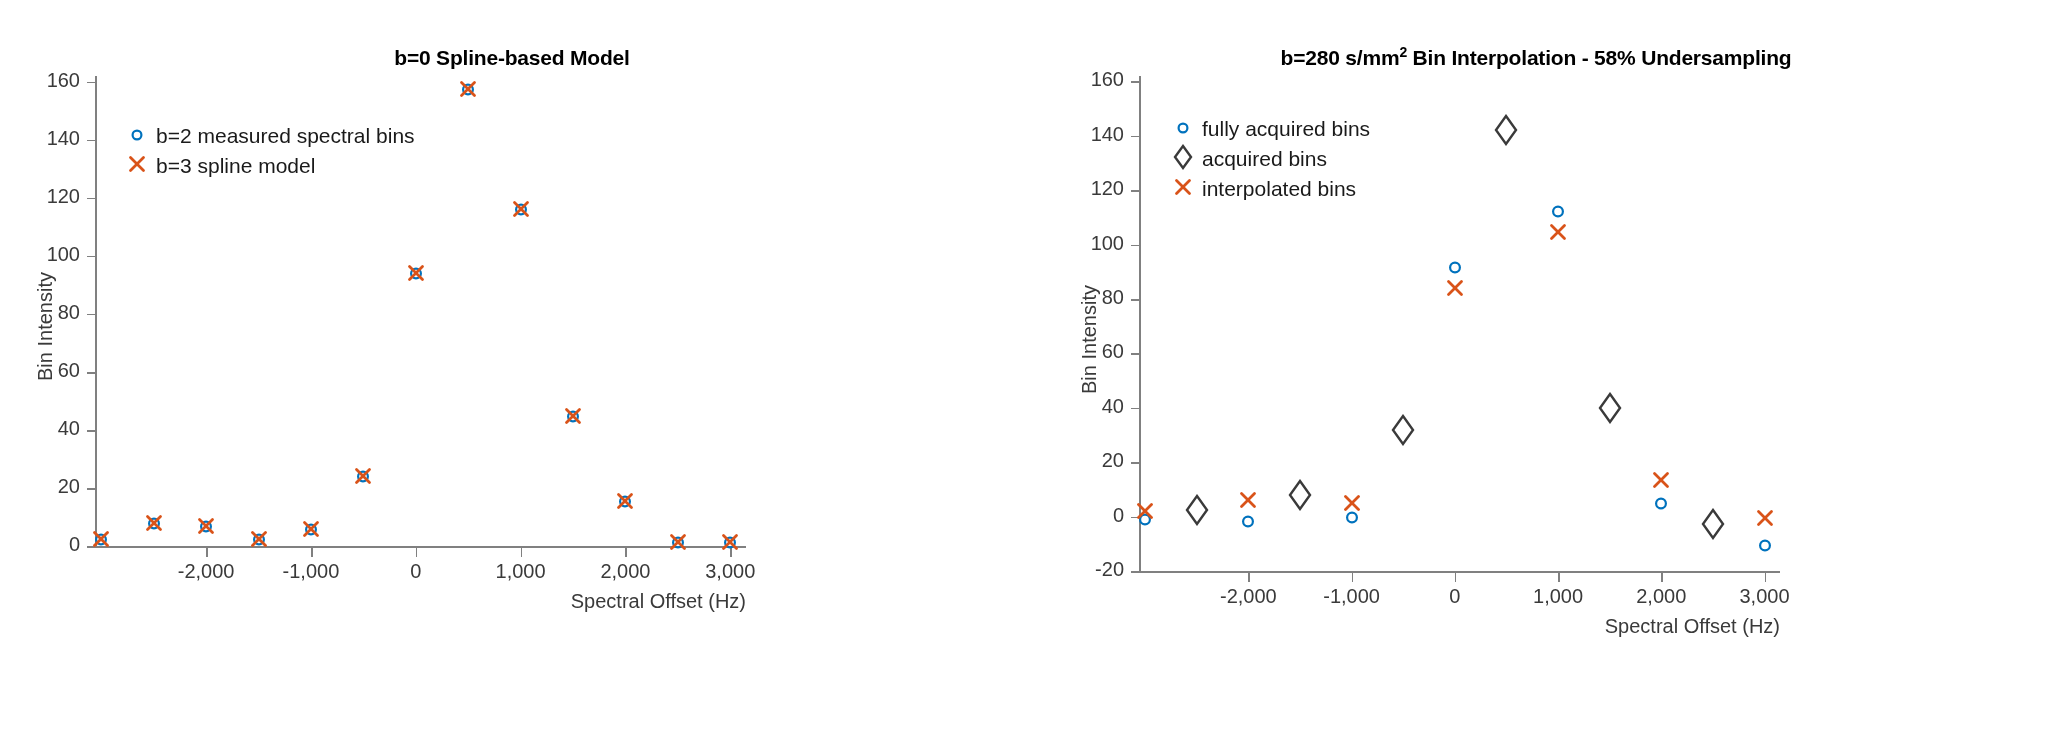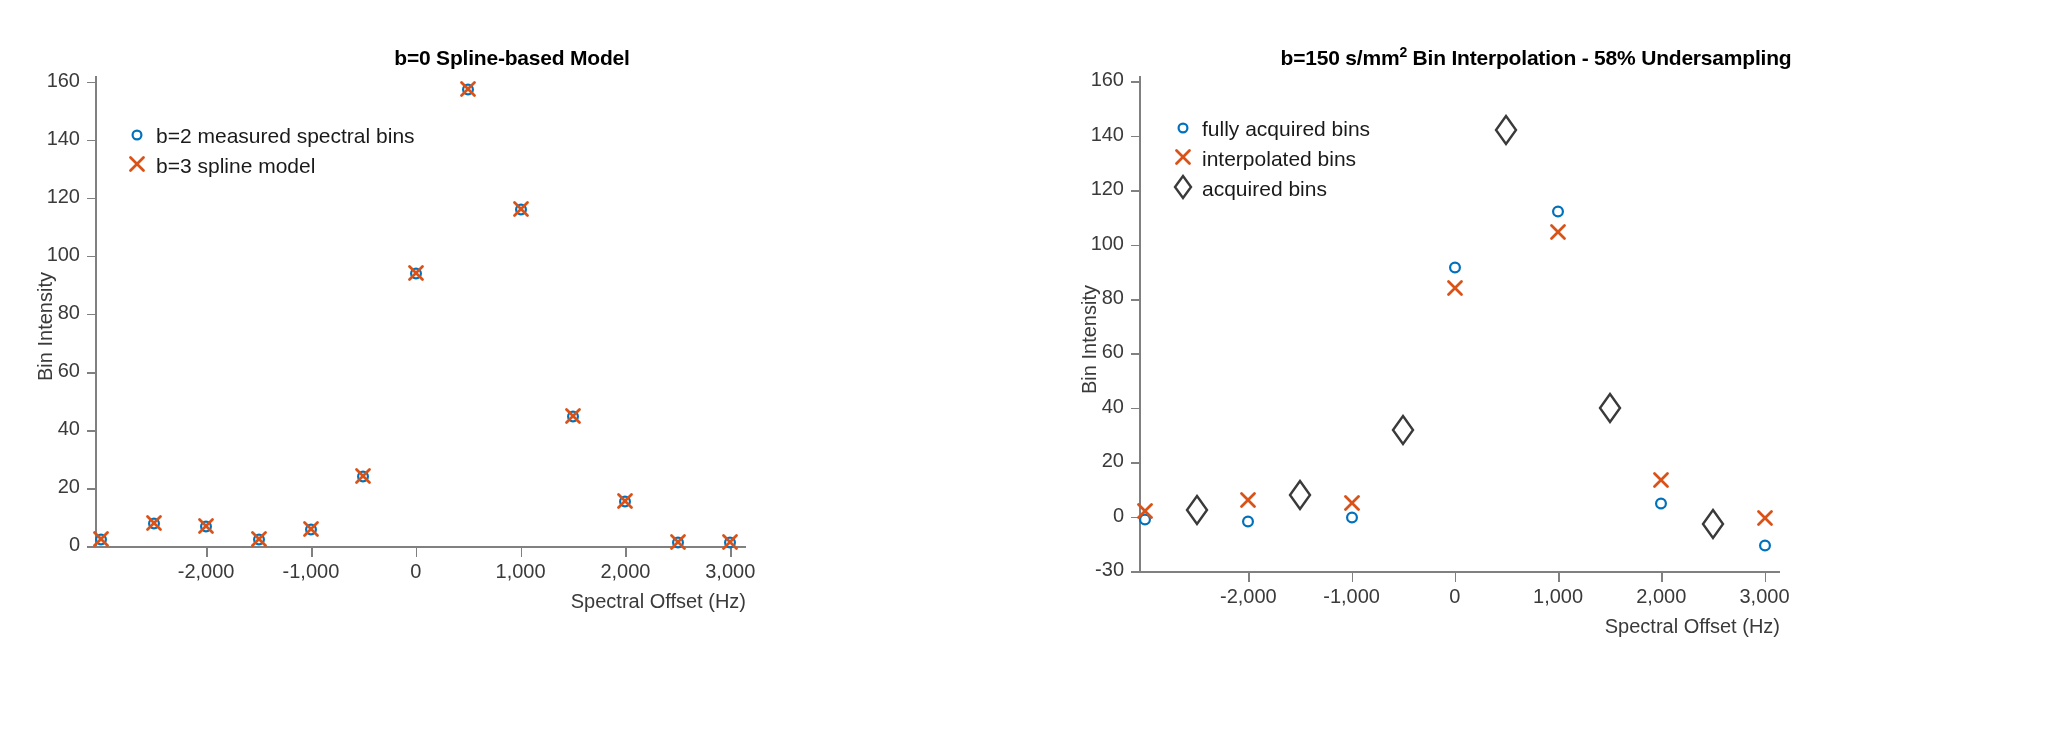--- a/index.html
+++ b/index.html
@@ -253,27 +253,27 @@
           <line x1="15" y1="2" x2="2" y2="15" stroke="#d95319" stroke-width="2.8" stroke-linecap="round"></line>
         </svg></div>
       <div class="marker" style="left: 730.274px; top: 508.259px; transform: translate(-50%, -50%); z-index: 3;"><svg width="17" height="17" viewBox="0 0 17 17">
           <line x1="2" y1="2" x2="15" y2="15" stroke="#d95319" stroke-width="2.8" stroke-linecap="round"></line>
           <line x1="15" y1="2" x2="2" y2="15" stroke="#d95319" stroke-width="2.8" stroke-linecap="round"></line>
         </svg></div>
     </div>
 
   <div class="panel" id="panel-right">
     <div class="panel-title">
-      <span>b=150 s/mm</span><sup>2</sup><span> Bin Interpolation - 58% Undersampling</span>
+      <span>b=280 s/mm</span><sup>2</sup><span> Bin Interpolation - 58% Undersampling</span>
     </div>
     <div class="plotbox" id="right-plotbox"></div>
   <div class="axis-line" style="left: 115px; top: 40px; width: 1.6px; height: 495px;"></div>
       <div class="axis-line" style="left: 116px; top: 535px; width: 640px; height: 1.6px;"></div>
       <div class="tick" style="left: 107px; top: 535px; width: 9px; height: 1.6px;"></div>
-      <div class="ticklabel" style="right: auto; left: 0px; top: 522px; width: 100px; text-align: right;">-30</div>
+      <div class="ticklabel" style="right: auto; left: 0px; top: 522px; width: 100px; text-align: right;">-20</div>
       <div class="tick" style="left: 107px; top: 480.604px; width: 9px; height: 1.6px;"></div>
       <div class="ticklabel" style="right: auto; left: 0px; top: 467.604px; width: 100px; text-align: right;">0</div>
       <div class="tick" style="left: 107px; top: 426.209px; width: 9px; height: 1.6px;"></div>
       <div class="ticklabel" style="right: auto; left: 0px; top: 413.209px; width: 100px; text-align: right;">20</div>
       <div class="tick" style="left: 107px; top: 371.813px; width: 9px; height: 1.6px;"></div>
       <div class="ticklabel" style="right: auto; left: 0px; top: 358.813px; width: 100px; text-align: right;">40</div>
       <div class="tick" style="left: 107px; top: 317.418px; width: 9px; height: 1.6px;"></div>
       <div class="ticklabel" style="right: auto; left: 0px; top: 304.418px; width: 100px; text-align: right;">60</div>
       <div class="tick" style="left: 107px; top: 263.022px; width: 9px; height: 1.6px;"></div>
       <div class="ticklabel" style="right: auto; left: 0px; top: 250.022px; width: 100px; text-align: right;">80</div>
@@ -303,35 +303,35 @@
         <div class="legend-row">
           <span class="legend-marker">
             <span style="position:absolute;left:50%;top:50%;transform:translate(-50%,-50%);"><svg width="12" height="12" viewBox="0 0 12 12">
                 <circle cx="6" cy="6" r="4.4" fill="none" stroke="#0072bd" stroke-width="2.2"></circle>
               </svg></span>
           </span>
           <span class="legend-label">fully acquired bins</span>
         </div>
         <div class="legend-row">
           <span class="legend-marker">
+            <span style="position:absolute;left:50%;top:50%;transform:translate(-50%,-50%);"><svg width="20" height="26" viewBox="0 0 20 26">
+                <polygon points="10,2 18,13 10,24 2,13" fill="none" stroke="#3a3a3a" stroke-width="2.4" stroke-linejoin="miter"></polygon>
+              </svg></span>
+          </span>
+          <span class="legend-label">acquired bins</span>
+        </div>
+        <div class="legend-row">
+          <span class="legend-marker">
             <span style="position:absolute;left:50%;top:50%;transform:translate(-50%,-50%);"><svg width="17" height="17" viewBox="0 0 17 17">
                 <line x1="2" y1="2" x2="15" y2="15" stroke="#d95319" stroke-width="2.8" stroke-linecap="round"></line>
                 <line x1="15" y1="2" x2="2" y2="15" stroke="#d95319" stroke-width="2.8" stroke-linecap="round"></line>
               </svg></span>
           </span>
           <span class="legend-label">interpolated bins</span>
         </div>
-        <div class="legend-row">
-          <span class="legend-marker">
-            <span style="position:absolute;left:50%;top:50%;transform:translate(-50%,-50%);"><svg width="20" height="26" viewBox="0 0 20 26">
-                <polygon points="10,2 18,13 10,24 2,13" fill="none" stroke="#3a3a3a" stroke-width="2.4" stroke-linejoin="miter"></polygon>
-              </svg></span>
-          </span>
-          <span class="legend-label">acquired bins</span>
-        </div>
       </div>
       <div class="marker" style="left: 121.161px; top: 484.684px; transform: translate(-50%, -50%); z-index: 2;"><svg width="13" height="13" viewBox="0 0 13 13">
           <circle cx="6.5" cy="6.5" r="4.9" fill="none" stroke="#0072bd" stroke-width="2.2"></circle>
         </svg></div>
       <div class="marker" style="left: 224.387px; top: 487.404px; transform: translate(-50%, -50%); z-index: 2;"><svg width="13" height="13" viewBox="0 0 13 13">
           <circle cx="6.5" cy="6.5" r="4.9" fill="none" stroke="#0072bd" stroke-width="2.2"></circle>
         </svg></div>
       <div class="marker" style="left: 327.613px; top: 482.78px; transform: translate(-50%, -50%); z-index: 2;"><svg width="13" height="13" viewBox="0 0 13 13">
           <circle cx="6.5" cy="6.5" r="4.9" fill="none" stroke="#0072bd" stroke-width="2.2"></circle>
         </svg></div>

